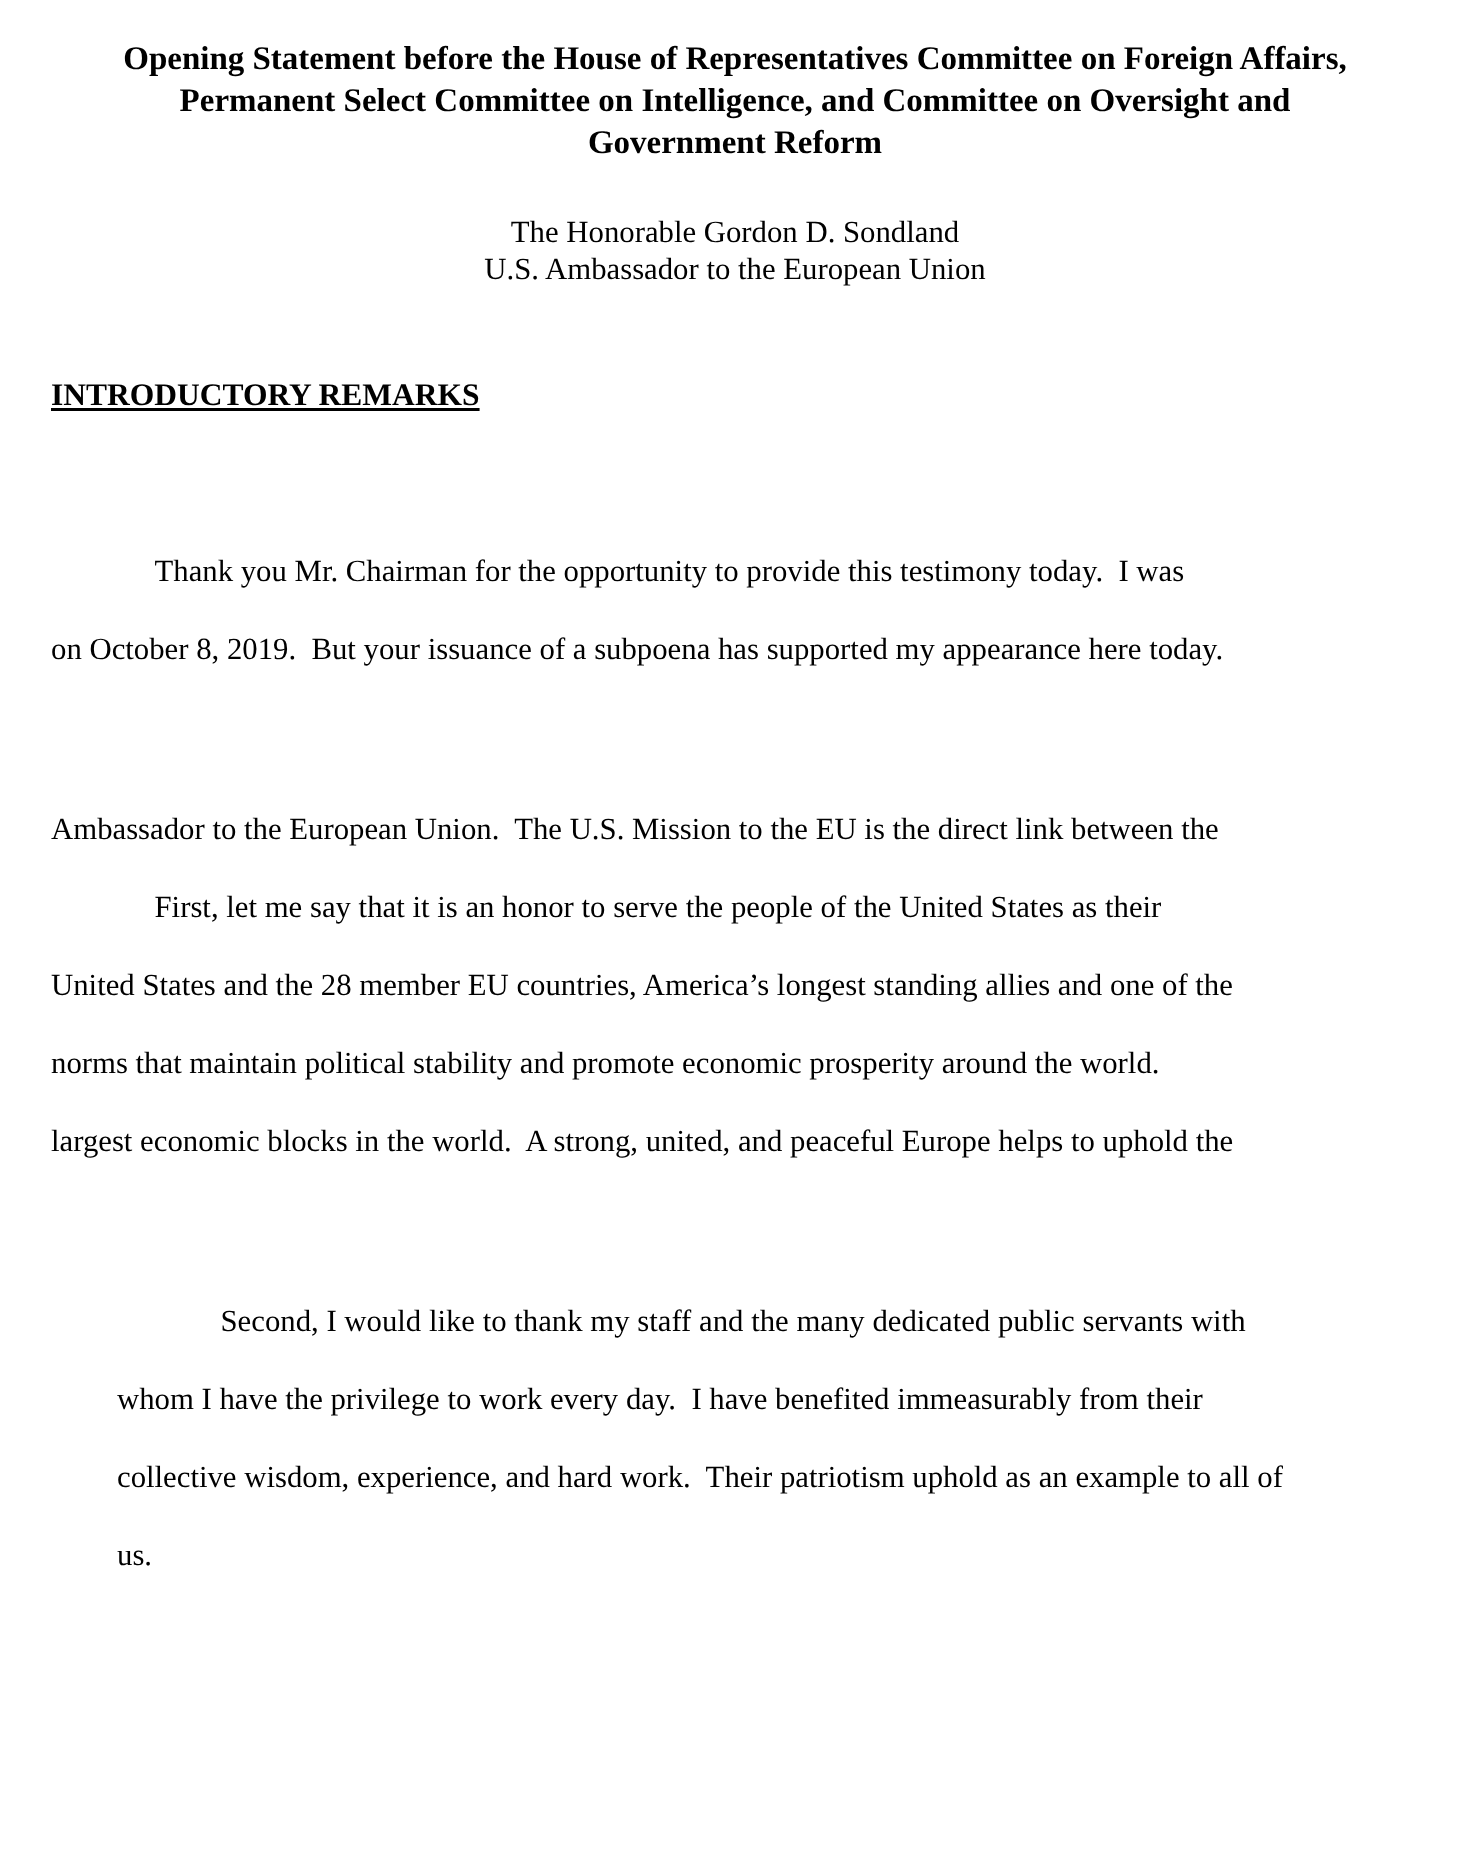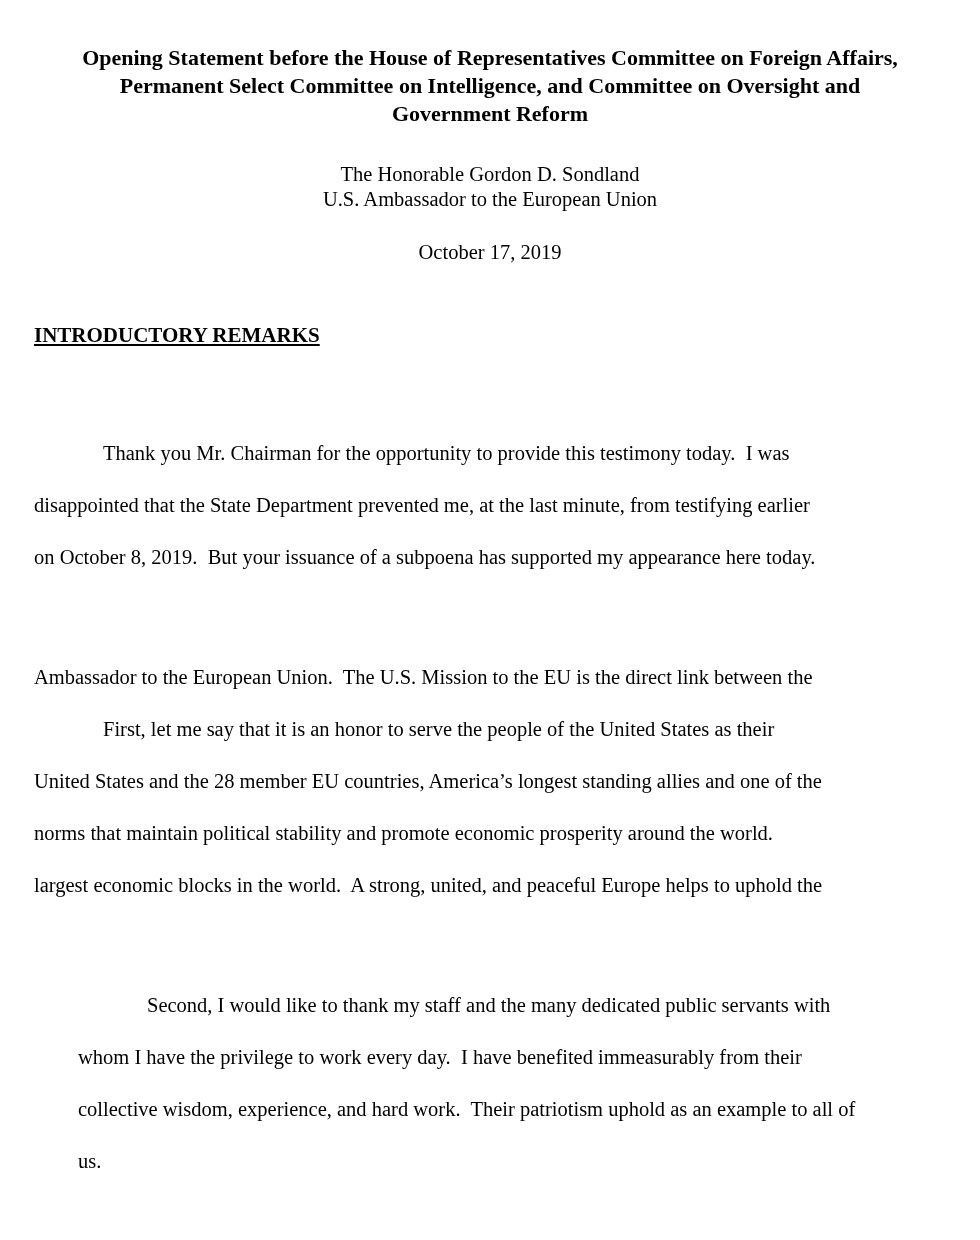--- a/index.html
+++ b/index.html
@@ -6,21 +6,21 @@
   html, body { background: #ffffff; }
   body {
     width: 980px;
     height: 1240px;
     font-family: "Liberation Serif", "DejaVu Serif", serif;
     color: #000000;
   }
   .page {
     width: 980px;
     height: 1240px;
-    padding: 44px 34px 0 34px;
+    padding: 25px 34px 0 34px;
     overflow: hidden;
     background: #ffffff;
   }
   .title-block { text-align: center; }
   .title-line {
     font-size: 22px;
     font-weight: bold;
     line-height: 28px;
     white-space: pre-wrap;
   }
@@ -64,27 +64,25 @@
     <div class="title-line">Opening Statement before the House of Representatives Committee on Foreign Affairs,</div>
     <div class="title-line">Permanent Select Committee on Intelligence, and Committee on Oversight and</div>
     <div class="title-line">Government Reform</div>
   </div>
 
   <div class="byline-block">
     <div class="byline-line">The Honorable Gordon D. Sondland</div>
     <div class="byline-line">U.S. Ambassador to the European Union</div>
   </div>
 
-  <div class="date-line">October 17, 2019</div>
 
   <div class="section-heading">INTRODUCTORY REMARKS</div>
 
   <div class="para-1">
     <div class="line indent">Thank you Mr. Chairman for the opportunity to provide this testimony today.  I was</div>
-    <div class="line">disappointed that the State Department prevented me, at the last minute, from testifying earlier</div>
     <div class="line">on October 8, 2019.  But your issuance of a subpoena has supported my appearance here today.</div>
   </div>
 
   <div class="para-2">
     <div class="line">Ambassador to the European Union.  The U.S. Mission to the EU is the direct link between the</div>
     <div class="line indent">First, let me say that it is an honor to serve the people of the United States as their</div>
     <div class="line">United States and the 28 member EU countries, America’s longest standing allies and one of the</div>
     <div class="line">norms that maintain political stability and promote economic prosperity around the world.</div>
     <div class="line">largest economic blocks in the world.  A strong, united, and peaceful Europe helps to uphold the</div>
   </div>

